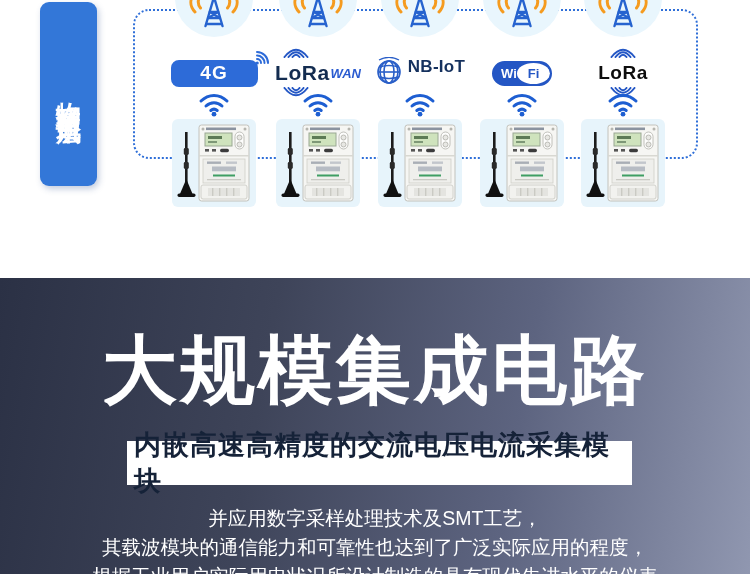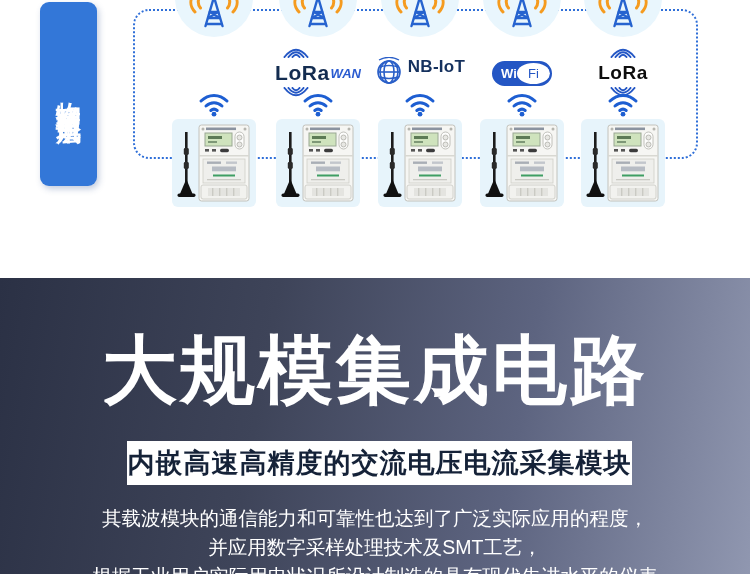--- a/index.html
+++ b/index.html
@@ -52,36 +52,36 @@
   .nbiot-text { color:#15315e; font-size:17px; font-weight:900; letter-spacing:.3px; }
 
   
   .wifi-logo { position:relative; width:60px; height:25px; background:#2456c4;
                border:2px solid #2456c4; border-radius:13px; overflow:hidden; }
   .wifi-wi { position:absolute; left:7px; top:0; bottom:0; display:flex; align-items:center;
              color:#ffffff; font-size:13px; font-weight:900; }
   .wifi-oval { position:absolute; right:0px; top:0px; bottom:0px; width:33px;
                background:#ffffff; border-radius:50%;
                display:flex; align-items:center; justify-content:center;
-               color:#2456c4; font-size:13px; font-weight:400; }
+               color:#2456c4; font-size:13px; font-weight:700; }
 
   .wifi-down-slot { position:absolute; top:92px; left:50%; margin-left:-16px; width:32px; height:25px; }
 
   .meter-box { position:absolute; top:119px; left:50%; margin-left:-42px; width:84px; height:88px;
                background:#e7f4fb; border-radius:6px; }
 
   
   .hero { position:absolute; left:0; top:278px; width:750px; height:296px;
           background:linear-gradient(97deg,#2b3145 0%,#3a405500 0%),
                      linear-gradient(100deg,#2b3145 0%,#3e4459 35%,#5d6480 68%,#9097b0 100%); }
   .hero-title { position:absolute; top:52px; left:0; width:100%; text-align:center;
                 color:#ffffff; font-size:75px; font-weight:900; letter-spacing:3px; line-height:80px; }
   .subtitle-box { position:absolute; top:163px; left:127px; width:505px; height:44px; background:#ffffff;
                   display:flex; align-items:center; justify-content:center;
-                  color:#152238; font-size:27px; font-weight:bold; letter-spacing:1px; }
+                  color:#152238; font-size:27px; font-weight:bold; letter-spacing:1px;padding-left:7px; }
   .hero-body { position:absolute; top:226px; left:0; width:100%; text-align:center;
                color:#ffffff; font-size:19.5px; line-height:29px; font-weight:500; }
 </style>
 </head>
 <body>
 
 <div class="frame">
 
   <section class="iot-section">
 
@@ -105,20 +105,35 @@
       <circle cx="28" cy="1.5" r="1.4" fill="#2663cf"></circle>
       <path d="M28,2 L19.5,31"></path>
       <path d="M28,2 L36.5,31"></path>
       <path d="M23.9,17 L32.1,17"></path>
       <path d="M22.2,23 L33.8,23"></path>
       <path d="M23.9,17 L33.8,23 M32.1,17 L22.2,23"></path>
       <path d="M20.5,29 L35.5,29"></path>
     </g>
   </svg>
 </span>
+      </div>
+      <div class="tech-label">
+        <span class="g4-box">
+          <span>4G</span>
+          <span class="g4-sig">
+  <svg viewBox="0 0 16 16" width="16" height="16">
+    <g stroke="#2d6bd8" stroke-width="2" stroke-linecap="round" fill="none">
+      <path d="M7,13 A4,4 0 0 0 3,9"></path>
+      <path d="M10.5,13 A7.5,7.5 0 0 0 3,5.5"></path>
+      <path d="M14,13 A11,11 0 0 0 3,2"></path>
+    </g>
+    <circle cx="3.2" cy="13" r="1.6" fill="#2d6bd8"></circle>
+  </svg>
+</span>
+        </span>
       </div>
       <span class="wifi-down-slot">
   <svg viewBox="0 0 32 25" width="32" height="25">
     <g stroke="#1d5ed2" stroke-width="3" stroke-linecap="round" fill="none">
       <path d="M3,9 C10.5,1.5 21.5,1.5 29,9"></path>
       <path d="M8,14 C12.8,9.5 19.2,9.5 24,14"></path>
       <path d="M12.8,18.5 C14.8,16.8 17.2,16.8 19.2,18.5"></path>
     </g>
     <circle cx="16" cy="22.2" r="2.4" fill="#1d5ed2"></circle>
   </svg>
@@ -526,19 +541,19 @@
 </span>
       </div>
     </div>
 
   </section>
 
   <section class="hero">
     <h1 class="hero-title">大规模集成电路</h1>
     <div class="subtitle-box">内嵌高速高精度的交流电压电流采集模块</div>
     <div class="hero-body">
+      <div>并应用数字采样处理技术及SMT工艺，</div>
       <div>其载波模块的通信能力和可靠性也达到了广泛实际应用的程度，</div>
-      <div>并应用数字采样处理技术及SMT工艺，</div>
       <div>根据工业用户实际用电状况所设计制造的具有现代先进水平的仪表</div>
     </div>
   </section>
 
 </div>
 
 </body></html>

